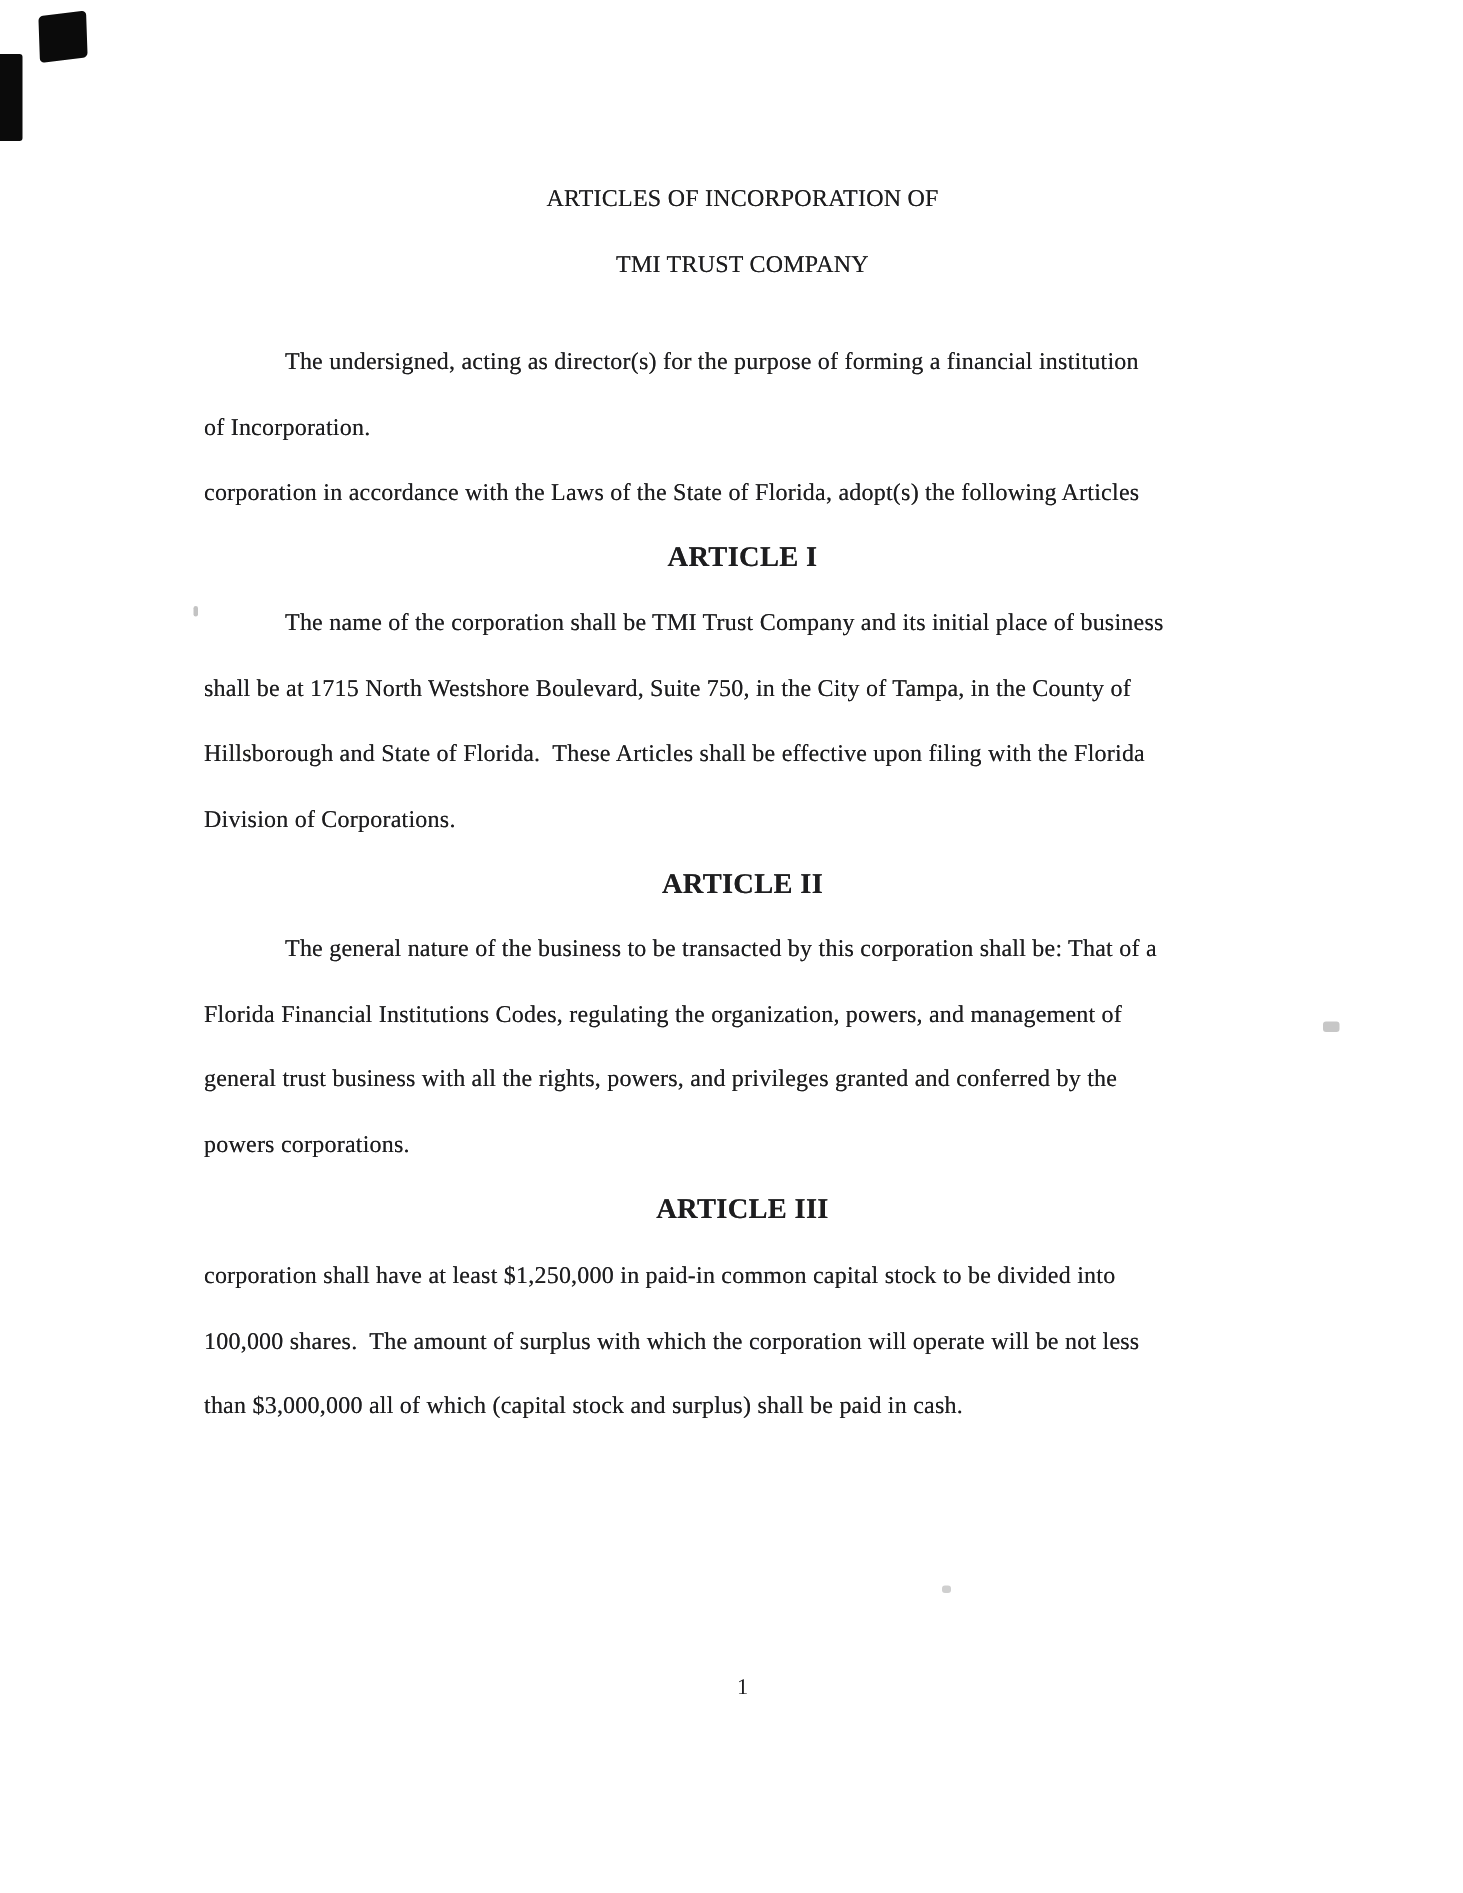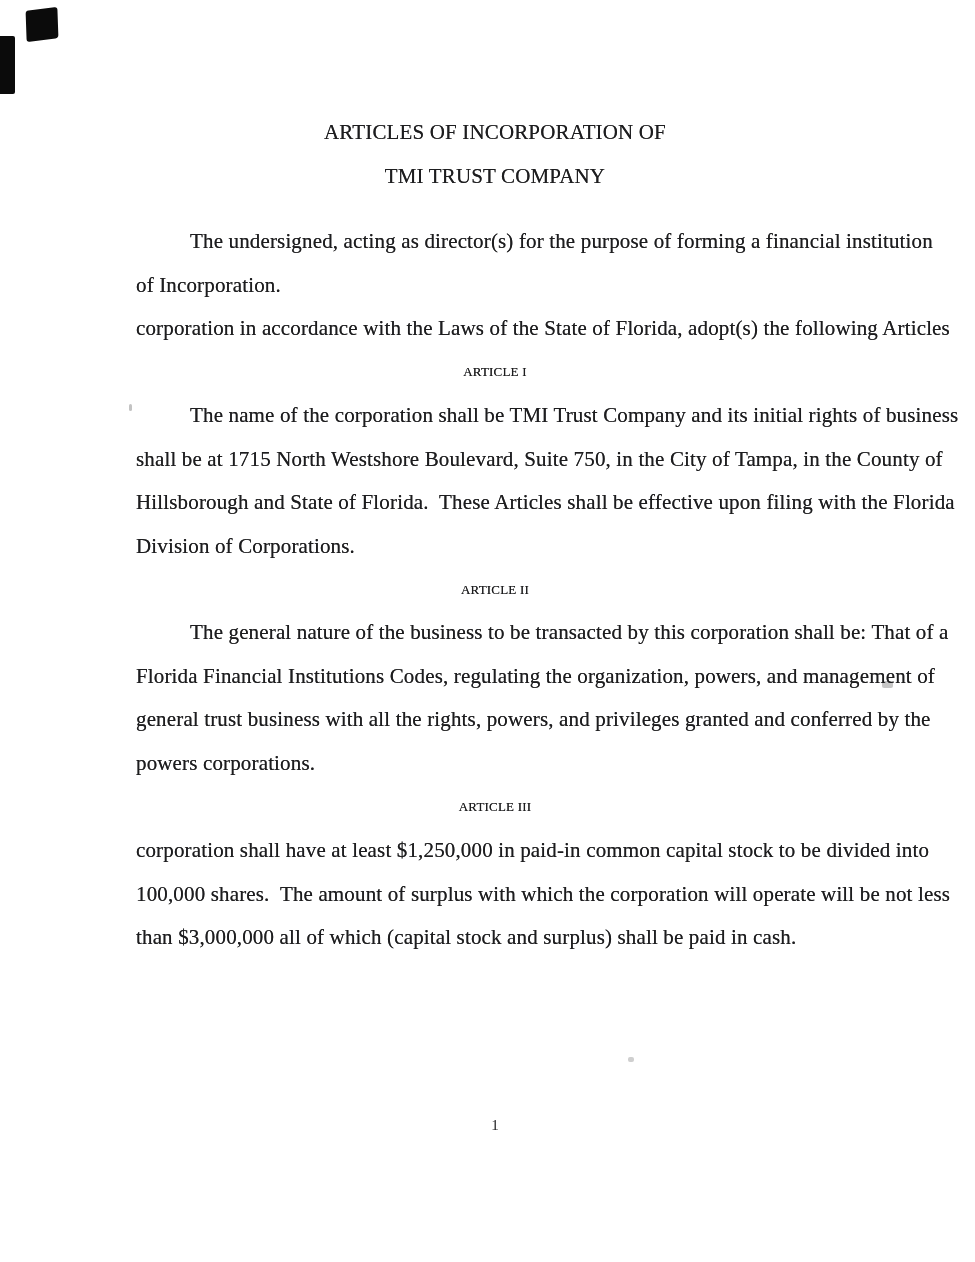--- a/index.html
+++ b/index.html
@@ -16,38 +16,39 @@
     font-family: "Liberation Serif", "DejaVu Serif", serif;
     color: #1d1d1f;
   }
   .textcol {
     position: absolute;
     left: 136px;
     width: 718px;
   }
   .line {
     white-space: pre;
-    font-size: 21px;
+    font-size: 16px;
     line-height: 43.5px;
     letter-spacing: 0.15px;
     text-shadow: 0 0 0.3px rgba(20,20,20,0.75);
     font-family: Liberation Serif, serif;
   }
   .indent {
     padding-left: 54px;
   }
   .centered {
     text-align: center;
     white-space: pre;
   }
   .heading {
-    font-size: 13px;
+    font-size: 19px;
     line-height: 43.5px;
     letter-spacing: 0.2px;
     text-shadow: 0 0 0.3px rgba(20,20,20,0.75);
+    font-weight: bold;
   }
   .pagenum {
     position: absolute;
     left: 136px;
     width: 718px;
     text-align: center;
     font-size: 15px;
     line-height: 34px;
     top: 1108px;
   }
@@ -96,21 +97,21 @@
   <div class="textcol" style="top:220px">
     <div class="line indent">The undersigned, acting as director(s) for the purpose of forming a financial institution</div>
     <div class="line">of Incorporation.</div>
     <div class="line">corporation in accordance with the Laws of the State of Florida, adopt(s) the following Articles</div>
   </div>
 
   <div class="textcol" style="top:350px">
     <div class="heading centered">ARTICLE I</div>
   </div>
   <div class="textcol" style="top:394px">
-    <div class="line indent">The name of the corporation shall be TMI Trust Company and its initial rights of business</div>
+    <div class="line indent">The name of the corporation shall be TMI Trust Company and its initial place of business</div>
     <div class="line">shall be at 1715 North Westshore Boulevard, Suite 750, in the City of Tampa, in the County of</div>
     <div class="line">Hillsborough and State of Florida.  These Articles shall be effective upon filing with the Florida</div>
     <div class="line">Division of Corporations.</div>
   </div>
 
   <div class="textcol" style="top:568px">
     <div class="heading centered">ARTICLE II</div>
   </div>
   <div class="textcol" style="top:611px">
     <div class="line indent">The general nature of the business to be transacted by this corporation shall be: That of a</div>

